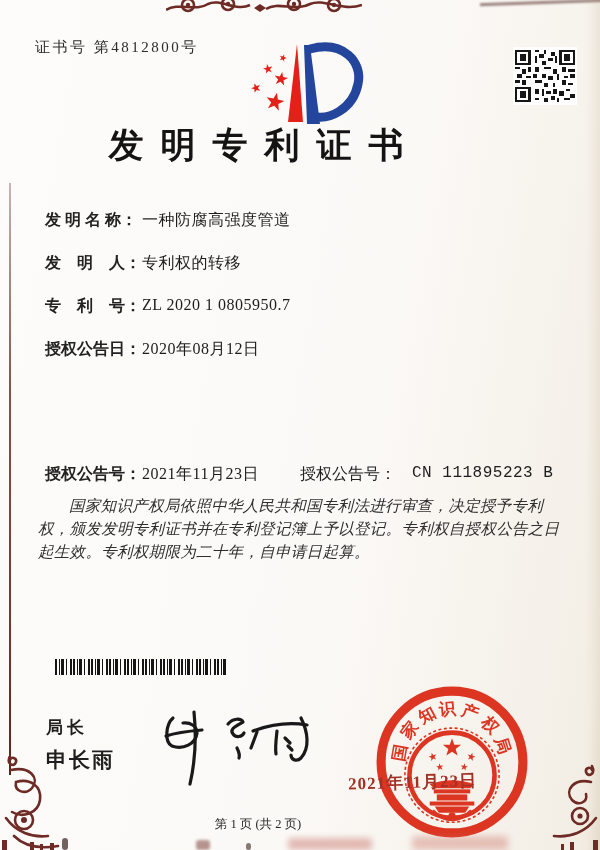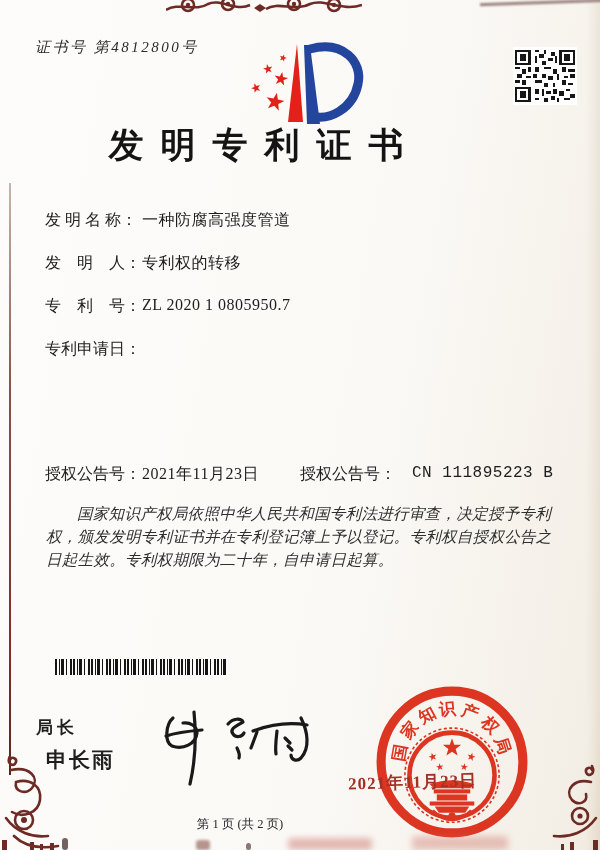--- a/index.html
+++ b/index.html
@@ -11,48 +11,48 @@
   .abs{position:absolute;}
   
   .left-line{left:9px;top:183px;width:2px;height:592px;
     background:linear-gradient(#c4b6b0 0%,#8a5048 35%,#7b2f27 80%,#5f241e 100%);}
   .top-right-line{left:480px;top:1px;width:126px;height:3px;background:#4a1f1c;
     opacity:.55;filter:blur(1px);transform:rotate(-2deg);}
   .right-shade{right:0;top:0;width:14px;height:850px;
     background:linear-gradient(90deg,rgba(180,150,100,0) 0%,rgba(170,140,95,.14) 100%);}
   .smudge{position:absolute;border-radius:3px;}
   
-  .cert-no{left:35px;top:38px;font-size:15px;letter-spacing:2.5px;color:#2b2b2b;font-style:italic;}
+  .cert-no{left:35px;top:38px;font-size:15px;letter-spacing:2.5px;color:#2b2b2b;}
   .title{left:0;top:122px;width:512px;text-align:center;font-size:35px;font-weight:bold;
     letter-spacing:17px;text-indent:17px;color:#141414;}
   
   .row{left:0;width:600px;height:22px;font-size:16px;}
-  .row .lbl{position:absolute;left:45px;font-weight:400;color:#222;white-space:pre;}
+  .row .lbl{position:absolute;left:45px;font-weight:700;color:#222;white-space:pre;}
   .row .val{position:absolute;left:142px;color:#1d1d1d;letter-spacing:.5px;white-space:nowrap;}
   .row .lbl2{position:absolute;left:300px;font-weight:400;color:#222;white-space:pre;}
   .row .val2{position:absolute;left:412px;color:#1d1d1d;letter-spacing:.5px;white-space:nowrap;font-family:Liberation Mono, monospace;}
   
   .body-text{left:38px;top:494px;width:526px;font-size:15.5px;line-height:23px;
     font-style:italic;color:#2e2e2e;letter-spacing:.3px;}
-  .body-text p{margin:8px;text-indent:2em;}
+  .body-text p{margin:0;text-indent:2em;}
   
   .barcode{left:55px;top:659px;width:173px;height:16px;
     background:repeating-linear-gradient(90deg,
       #151515 0 2px,transparent 2px 4px,#151515 4px 5px,transparent 5px 6px,
       #151515 6px 9px,transparent 9px 11px,#151515 11px 12px,transparent 12px 15px,
       #151515 15px 17px,transparent 17px 18px);}
   
-  .signer-title{left:36px;top:716px;font-size:17px;font-weight:600;letter-spacing:4px;}
+  .signer-title{left:46px;top:716px;font-size:17px;font-weight:600;letter-spacing:4px;}
   .signer-name{left:46px;top:746px;font-size:21px;font-weight:600;letter-spacing:2px;}
   
   .seal{left:374px;top:684px;width:156px;height:156px;opacity:.95;}
   .seal-date{left:348px;top:770px;width:190px;font-size:17px;font-weight:bold;
     color:#a23227;letter-spacing:1px;transform:rotate(-1.5deg);white-space:nowrap;}
   
-  .footer{left:140px;top:816px;width:200px;text-align:center;font-size:12.5px;color:#262626;}
+  .footer{left:158px;top:816px;width:200px;text-align:center;font-size:12.5px;color:#262626;}
 </style>
 </head>
 <body>
 
 <div class="page">
 
   <svg class="abs" style="left:166px;top:0;" width="196" height="14" viewBox="0 0 196 14">
     <g fill="none" stroke="#6e2a24" stroke-width="2.6">
       <circle cx="22" cy="5" r="6"></circle>
         <circle cx="62" cy="4" r="6"></circle>
@@ -165,21 +165,22 @@
   </div>
   <div class="abs row" style="top:253px">
     <span class="lbl">发　明　人：</span>
     <span class="val">专利权的转移</span>
   </div>
   <div class="abs row" style="top:296px">
     <span class="lbl">专　利　号：</span>
     <span class="val">ZL 2020 1 0805950.7</span>
   </div>
   <div class="abs row" style="top:339px">
-    <span class="lbl">专利申请日：</span>
+    <span class="lbl">授权公告日：</span>
+    <span class="val">2020年08月12日</span>
   </div>
   <div class="abs row" style="top:464px">
     <span class="lbl">授权公告号：</span>
     <span class="val">2021年11月23日</span>
     <span class="lbl2">授权公告号：</span>
     <span class="val2">CN 111895223 B</span>
   </div>
 
   <div class="abs body-text">
     <p>国家知识产权局依照中华人民共和国专利法进行审查，决定授予专利权，颁发发明专利证书并在专利登记簿上予以登记。专利权自授权公告之日起生效。专利权期限为二十年，自申请日起算。</p>

